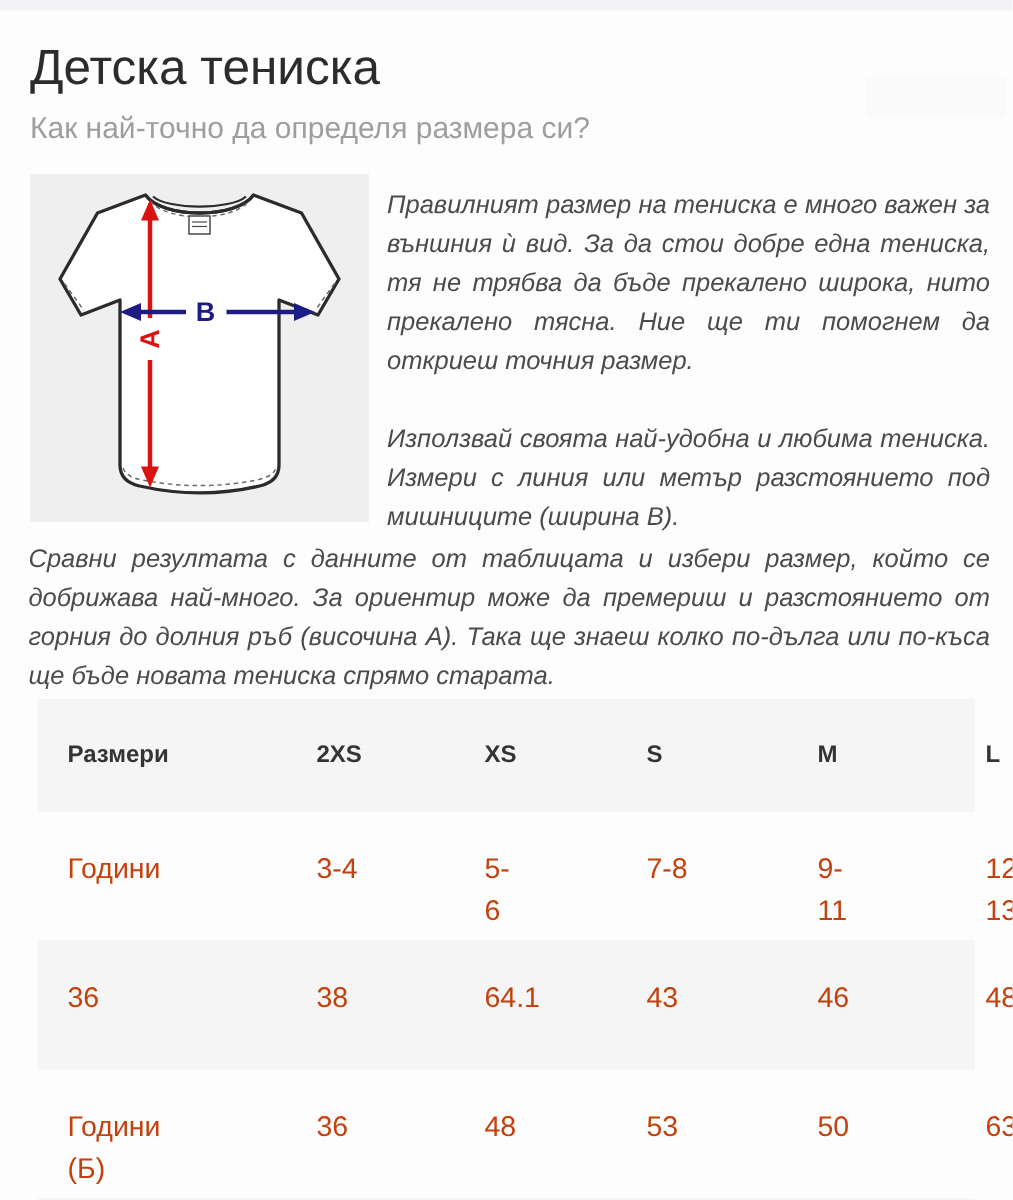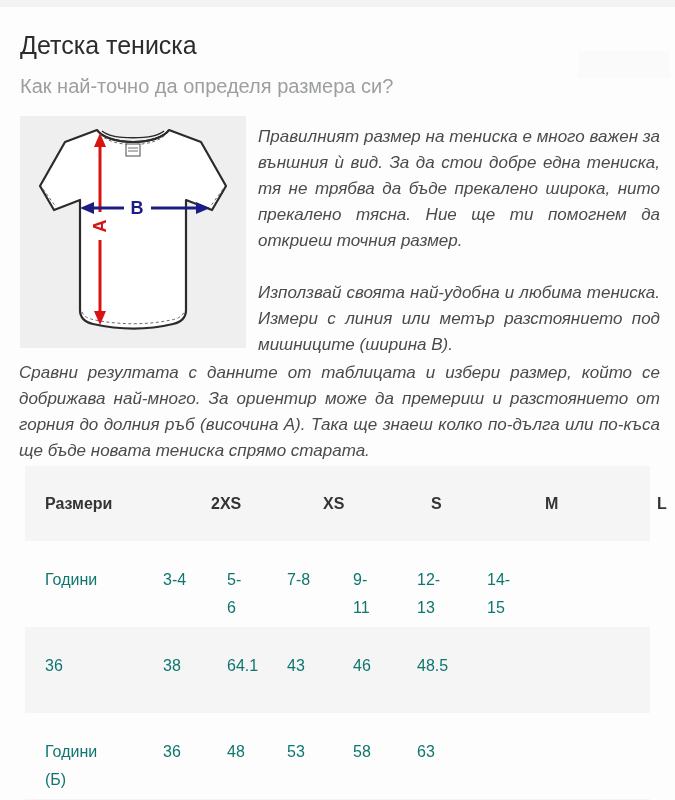--- a/index.html
+++ b/index.html
@@ -10,21 +10,21 @@
     background: #fdfdfe;
     font-family: "Liberation Sans", "DejaVu Sans", sans-serif;
     overflow: hidden;
   }
   .top-strip {
     height: 7px;
     background: #f3f3f5;
   }
   .page-title {
     margin: 20px 20px 0 20px;
-    font-size: 25px;
+    font-size: 33px;
     line-height: 36px;
     font-weight: 500;
     color: #2c2c2e;
   }
   .page-subtitle {
     margin: 9px 20px 0 20px;
     font-size: 20px;
     line-height: 28px;
     font-weight: 400;
     color: #9c9ea0;
@@ -74,24 +74,25 @@
     padding-bottom: 28px;
     font-weight: bold;
     color: #343436;
     font-size: 16px;
     line-height: 18px;
     gap: 48px;
   }
   .t-row.data {
     padding-top: 25px;
     padding-bottom: 5px;
-    font-size: 16px;
+    font-size: 19px;
     line-height: 28px;
-    color: #0f766e;
+    color: #c2410c;
     min-height: 86px;
+    gap: 48px;
   }
   .t-row.shade { background: #f5f5f6; }
   .t-row.plain { background: transparent; }
   .cell { white-space: pre-line; }
   .bottom-strip {
     height: 11px;
     background: #f5f5f6;
     margin: 0 25px;
   }
 </style>
@@ -184,17 +185,17 @@
     <div class="cell">46</div>
     <div class="cell">48.5</div>
   </div>
 
   <div class="t-row data plain">
     <div class="cell">Години
 (Б)</div>
     <div class="cell">36</div>
     <div class="cell">48</div>
     <div class="cell">53</div>
-    <div class="cell">58</div>
+    <div class="cell">50</div>
     <div class="cell">63</div>
   </div>
 </div>
 <div class="bottom-strip"></div>
 
 </body></html>

